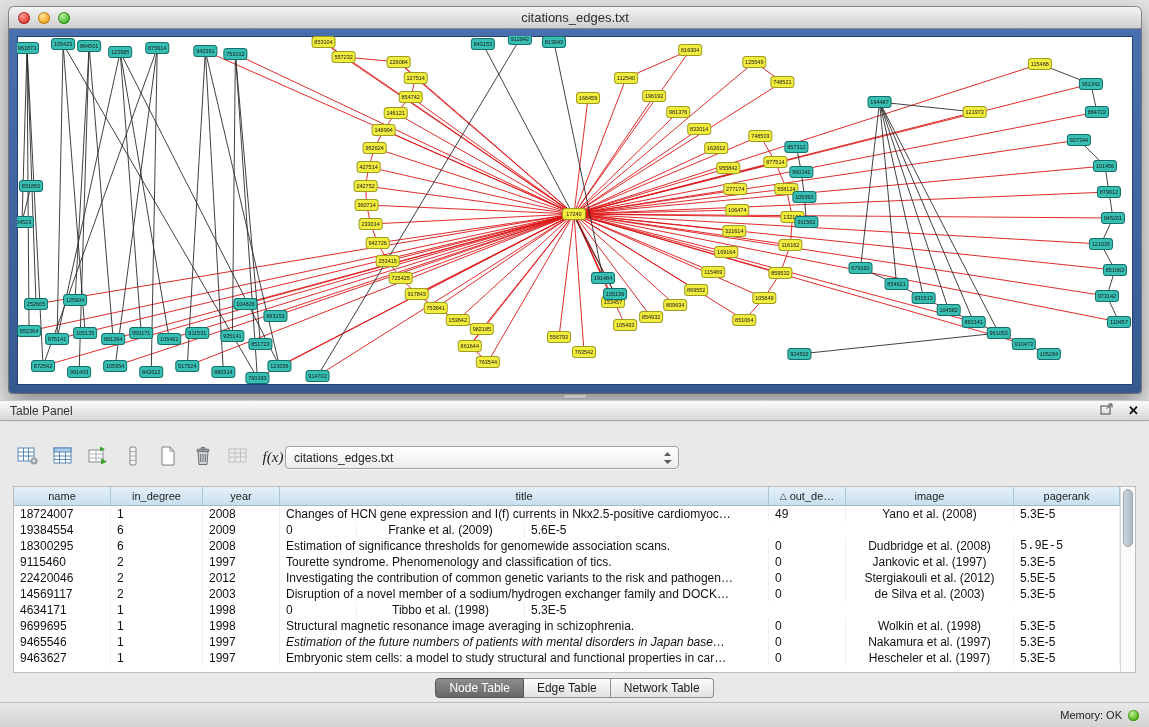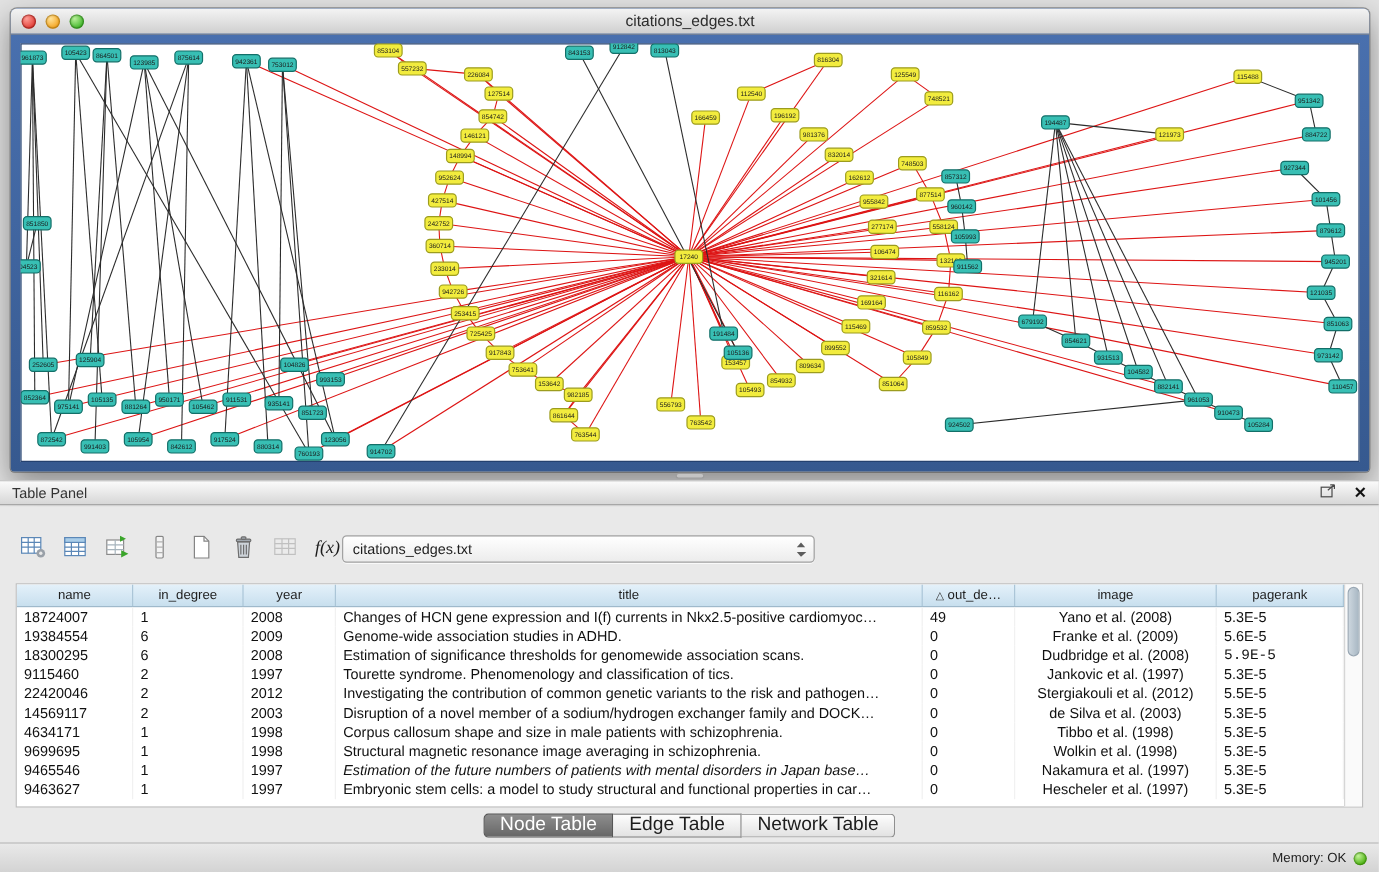--- a/index.html
+++ b/index.html
@@ -50,21 +50,21 @@
   .thead{display:flex;height:19px;background:linear-gradient(#e4f1fa,#c8dfee);border-bottom:1px solid #9fb9cb}
   .th{display:flex;align-items:center;justify-content:center;font-size:11px;color:#1f1f1f;border-right:1px solid #abc5d7;gap:3px;overflow:hidden;white-space:nowrap}
   .sort-ic{font-size:9px;color:#333}
   .trow{display:flex;height:16px;align-items:stretch}
   .tcell{font-size:12px;color:#101010;padding:0 6px;white-space:nowrap;overflow:hidden;border-right:1px solid #f1f1f1;display:flex;align-items:center}
   .vscroll{width:15px;background:#fafafa;border-left:1px solid #d6d6d6;position:relative}
   .vthumb{position:absolute;left:2px;right:2px;top:2px;height:58px;border-radius:6px;
     background:linear-gradient(90deg,#ccd6de,#a9b8c4);border:1px solid #9aa8b4}
 
   .tabs{position:absolute;left:0;right:0;top:256px;display:flex;justify-content:center}
-  .tab{height:20px;padding:0 13px;font-size:16px;display:flex;align-items:center;
+  .tab{height:20px;padding:0 13px;font-size:12px;display:flex;align-items:center;
     background:linear-gradient(#fdfdfd,#e2e2e2);border:1px solid #8f8f8f;border-left:none;color:#1d1d1d}
   .tab:first-child{border-left:1px solid #8f8f8f;border-radius:4px 0 0 4px}
   .tab:last-child{border-radius:0 4px 4px 0}
   .tab.selected{background:linear-gradient(#8d8d8d,#676767);color:#fff;border-color:#565656}
 
   .statusbar{position:absolute;left:0;bottom:0;width:1149px;height:22px;background:linear-gradient(#e9e9e9,#d3d3d3);
     border-top:1px solid #bcbcbc;display:flex;align-items:center;justify-content:flex-end;padding:12px 10px;gap:6px}
   .mem-label{font-size:11px;color:#1d1d1d}
   .mem-dot{width:11px;height:11px;border-radius:50%;background:radial-gradient(circle at 35% 30%,#c4f49a,#4fb414 70%);
     box-shadow:inset 0 0 1px 1px rgba(35,90,0,.45)}
@@ -836,21 +836,20 @@
             <div class="tcell" style="width: 77px; justify-content: flex-start;">2008</div>
             <div class="tcell" style="width: 489px; justify-content: flex-start;">Changes of HCN gene expression and I(f) currents in Nkx2.5-positive cardiomyoc…</div>
             <div class="tcell" style="width: 77px; justify-content: flex-start;">49</div>
             <div class="tcell" style="width: 168px; justify-content: center;">Yano et al. (2008)</div>
             <div class="tcell" style="width: 92px; flex: 1 1 0%; justify-content: flex-start;">5.3E-5</div>
           </div>
           <div class="trow">
             <div class="tcell" style="width: 97px; justify-content: flex-start;">19384554</div>
             <div class="tcell" style="width: 92px; justify-content: flex-start;">6</div>
             <div class="tcell" style="width: 77px; justify-content: flex-start;">2009</div>
-            <div class="tcell" style="width: 489px; justify-content: flex-start;">Genome-wide association studies in ADHD.</div>
             <div class="tcell" style="width: 77px; justify-content: flex-start;">0</div>
             <div class="tcell" style="width: 168px; justify-content: center;">Franke et al. (2009)</div>
             <div class="tcell" style="width: 92px; flex: 1 1 0%; justify-content: flex-start;">5.6E-5</div>
           </div>
           <div class="trow">
             <div class="tcell" style="width: 97px; justify-content: flex-start;">18300295</div>
             <div class="tcell" style="width: 92px; justify-content: flex-start;">6</div>
             <div class="tcell" style="width: 77px; justify-content: flex-start;">2008</div>
             <div class="tcell" style="width: 489px; justify-content: flex-start;">Estimation of significance thresholds for genomewide association scans.</div>
             <div class="tcell" style="width: 77px; justify-content: flex-start;">0</div>
@@ -881,21 +880,20 @@
             <div class="tcell" style="width: 77px; justify-content: flex-start;">2003</div>
             <div class="tcell" style="width: 489px; justify-content: flex-start;">Disruption of a novel member of a sodium/hydrogen exchanger family and DOCK…</div>
             <div class="tcell" style="width: 77px; justify-content: flex-start;">0</div>
             <div class="tcell" style="width: 168px; justify-content: center;">de Silva et al. (2003)</div>
             <div class="tcell" style="width: 92px; flex: 1 1 0%; justify-content: flex-start;">5.3E-5</div>
           </div>
           <div class="trow">
             <div class="tcell" style="width: 97px; justify-content: flex-start;">4634171</div>
             <div class="tcell" style="width: 92px; justify-content: flex-start;">1</div>
             <div class="tcell" style="width: 77px; justify-content: flex-start;">1998</div>
-            <div class="tcell" style="width: 489px; justify-content: flex-start;">Corpus callosum shape and size in male patients with schizophrenia.</div>
             <div class="tcell" style="width: 77px; justify-content: flex-start;">0</div>
             <div class="tcell" style="width: 168px; justify-content: center;">Tibbo et al. (1998)</div>
             <div class="tcell" style="width: 92px; flex: 1 1 0%; justify-content: flex-start;">5.3E-5</div>
           </div>
           <div class="trow">
             <div class="tcell" style="width: 97px; justify-content: flex-start;">9699695</div>
             <div class="tcell" style="width: 92px; justify-content: flex-start;">1</div>
             <div class="tcell" style="width: 77px; justify-content: flex-start;">1998</div>
             <div class="tcell" style="width: 489px; justify-content: flex-start;">Structural magnetic resonance image averaging in schizophrenia.</div>
             <div class="tcell" style="width: 77px; justify-content: flex-start;">0</div>

